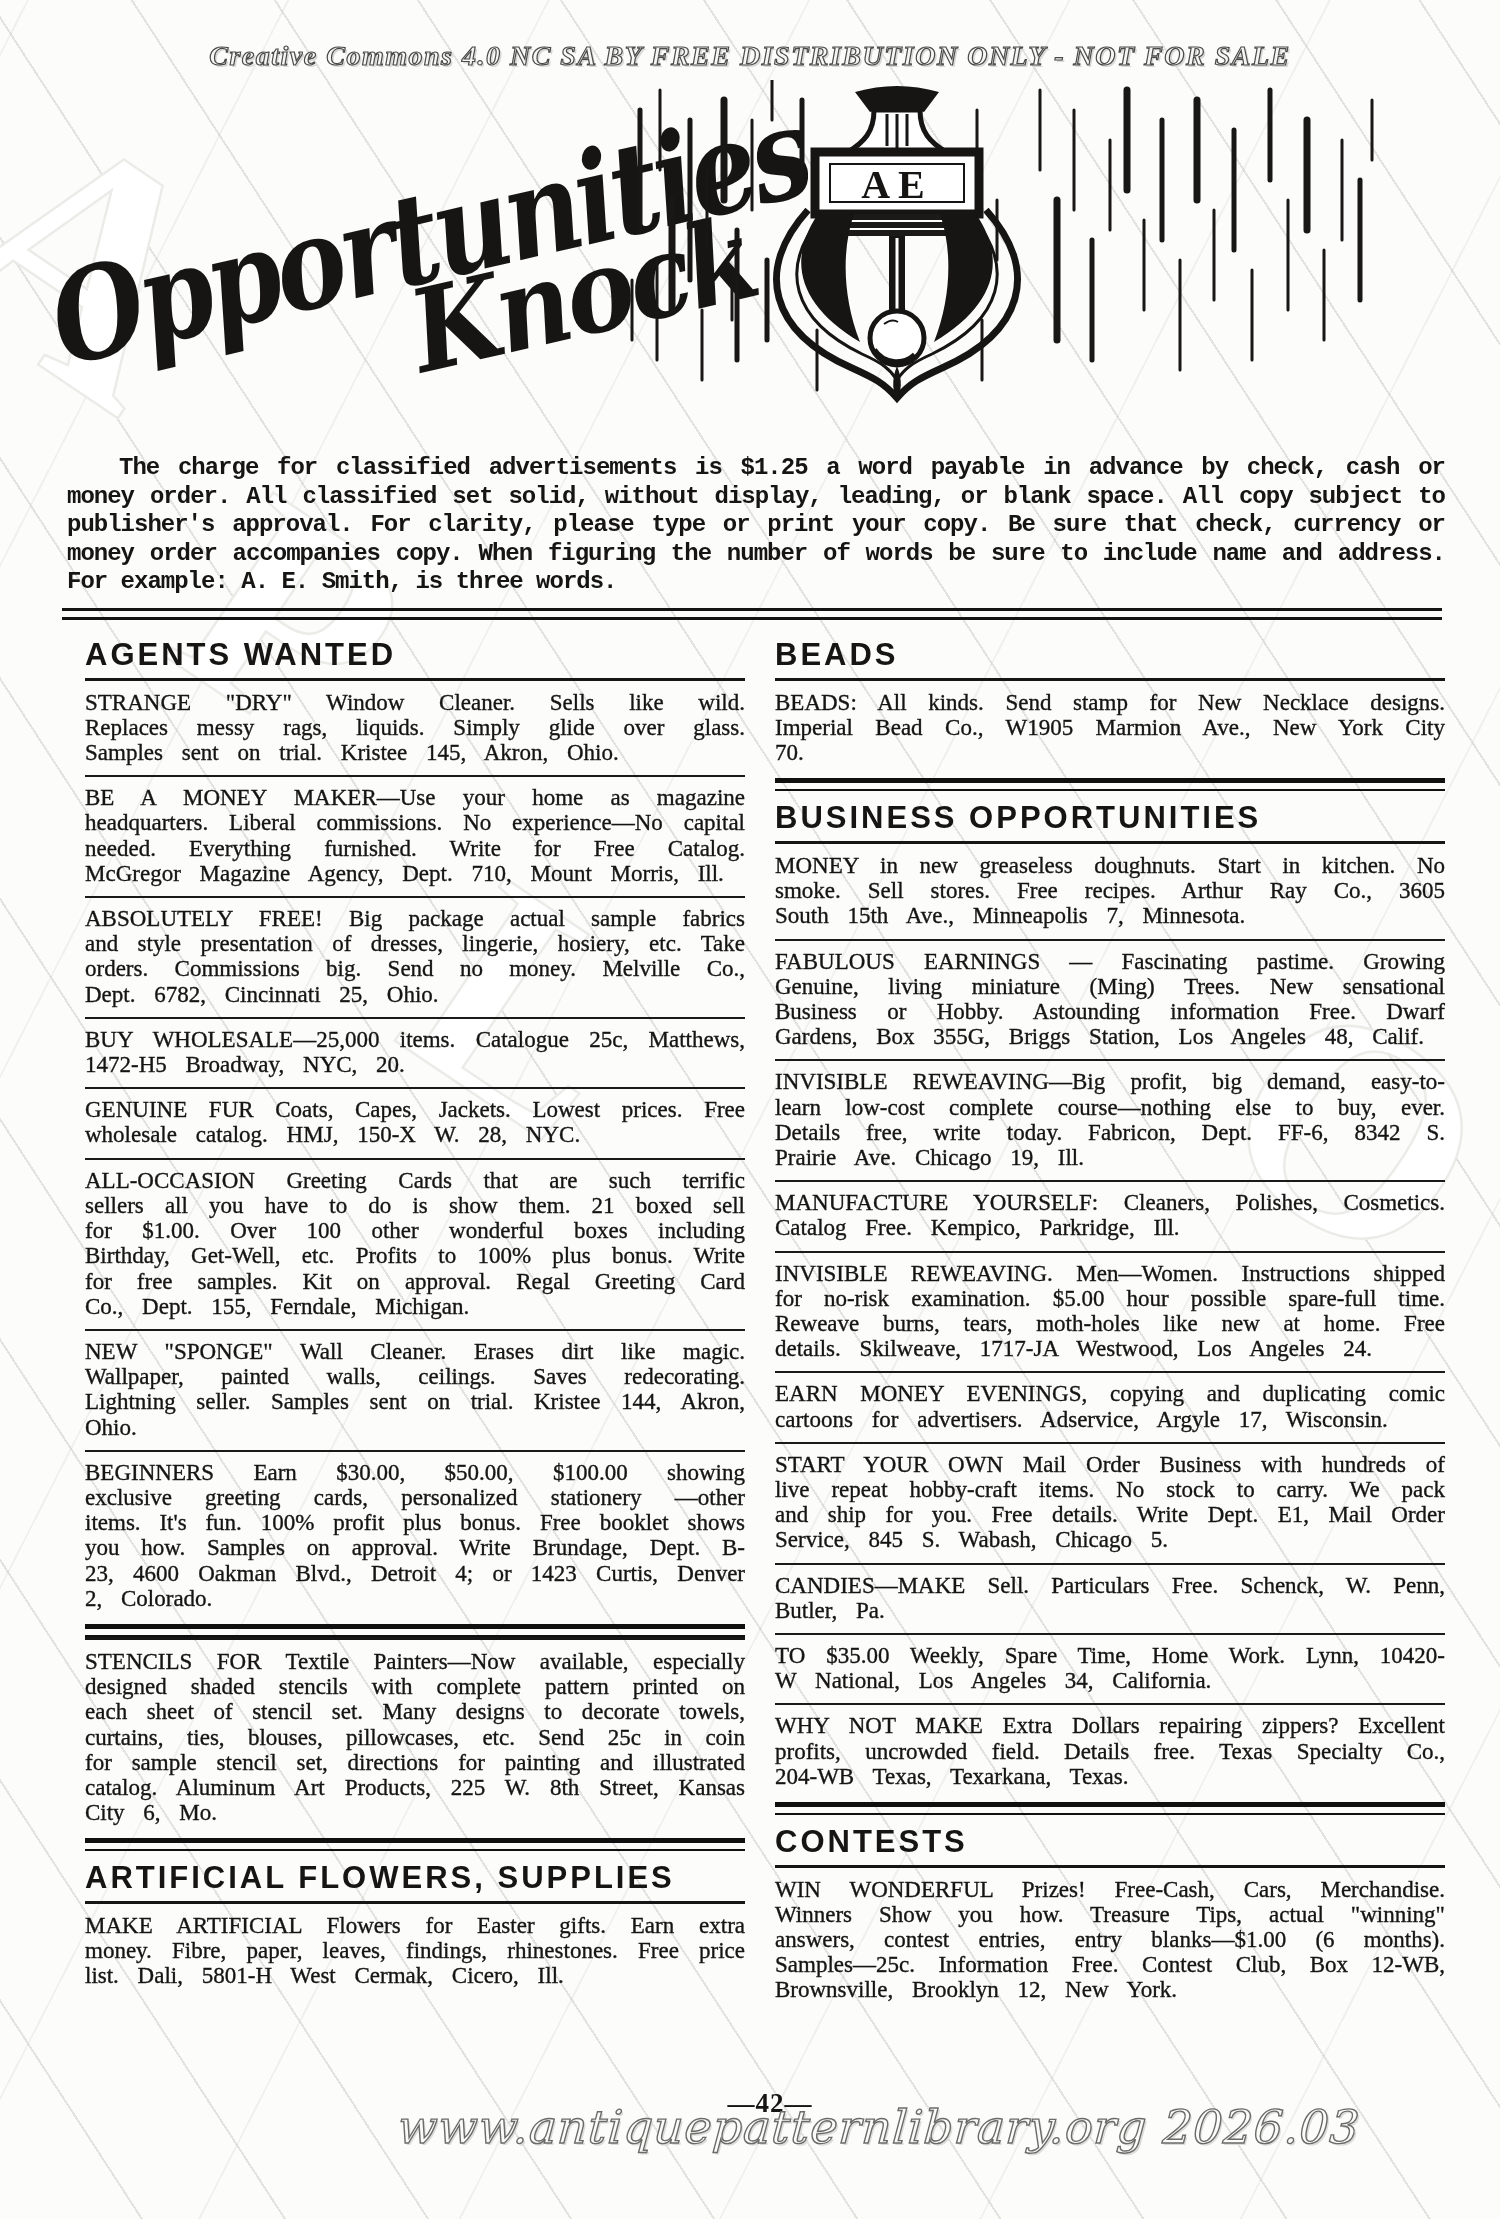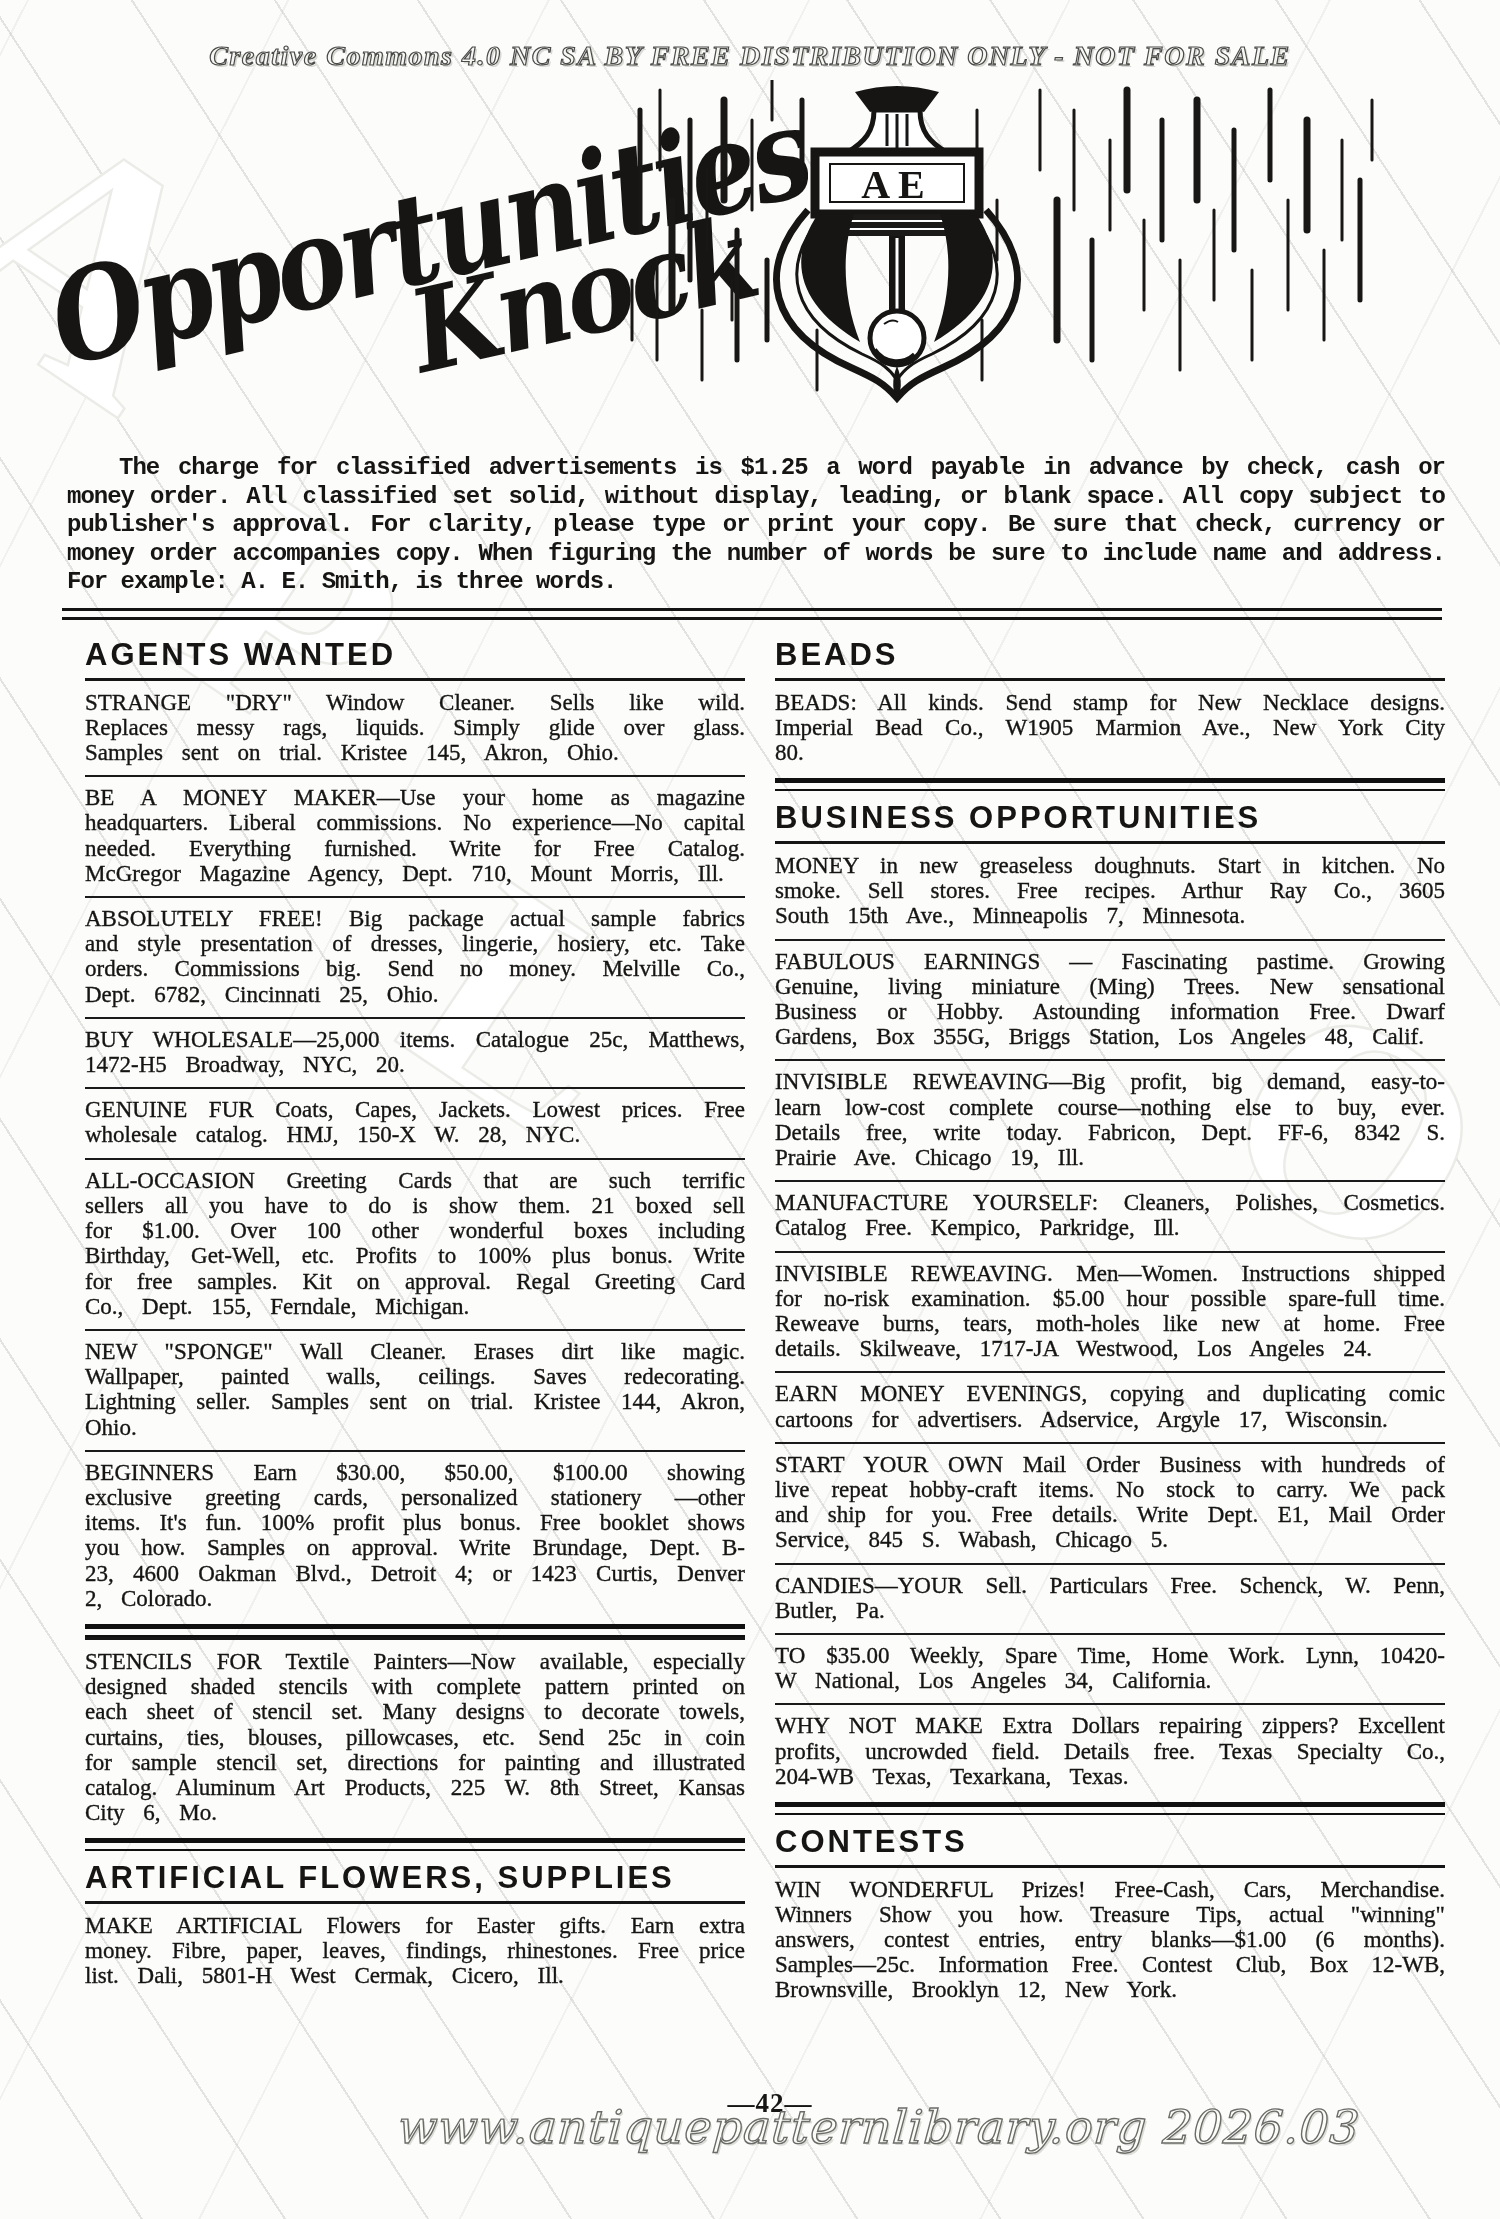--- a/index.html
+++ b/index.html
@@ -159,32 +159,32 @@
         <div class="heading-rule"></div>
         <p class="ad last">STENCILS FOR Textile Painters—Now available, especially designed shaded stencils with complete pattern printed on each sheet of stencil set. Many designs to decorate towels, curtains, ties, blouses, pillowcases, etc. Send 25c in coin for sample stencil set, directions for painting and illustrated catalog. Aluminum Art Products, 225 W. 8th Street, Kansas City 6, Mo.</p>
         <div class="heavy-rule"></div>
         <div class="section-heading">ARTIFICIAL FLOWERS, SUPPLIES</div>
         <div class="heading-rule"></div>
         <p class="ad last">MAKE ARTIFICIAL Flowers for Easter gifts. Earn extra money. Fibre, paper, leaves, findings, rhinestones. Free price list. Dali, 5801-H West Cermak, Cicero, Ill.</p>
       </div>
     <div class="col right">
         <div class="section-heading">BEADS</div>
         <div class="heading-rule"></div>
-        <p class="ad last">BEADS: All kinds. Send stamp for New Necklace designs. Imperial Bead Co., W1905 Marmion Ave., New York City 80.</p>
+        <p class="ad last">BEADS: All kinds. Send stamp for New Necklace designs. Imperial Bead Co., W1905 Marmion Ave., New York City 70.</p>
         <div class="heavy-rule"></div>
         <div class="section-heading">BUSINESS OPPORTUNITIES</div>
         <div class="heading-rule"></div>
         <p class="ad">MONEY in new greaseless doughnuts. Start in kitchen. No smoke. Sell stores. Free recipes. Arthur Ray Co., 3605 South 15th Ave., Minneapolis 7, Minnesota.</p>
         <p class="ad">FABULOUS EARNINGS — Fascinating pastime. Growing Genuine, living miniature (Ming) Trees. New sensational Business or Hobby. Astounding information Free. Dwarf Gardens, Box 355G, Briggs Station, Los Angeles 48, Calif.</p>
         <p class="ad">INVISIBLE REWEAVING—Big profit, big demand, easy-to-learn low-cost complete course—nothing else to buy, ever. Details free, write today. Fabricon, Dept. FF-6, 8342 S. Prairie Ave. Chicago 19, Ill.</p>
         <p class="ad">MANUFACTURE YOURSELF: Cleaners, Polishes, Cosmetics. Catalog Free. Kempico, Parkridge, Ill.</p>
         <p class="ad">INVISIBLE REWEAVING. Men—Women. Instructions shipped for no-risk examination. $5.00 hour possible spare-full time. Reweave burns, tears, moth-holes like new at home. Free details. Skilweave, 1717-JA Westwood, Los Angeles 24.</p>
         <p class="ad">EARN MONEY EVENINGS, copying and duplicating comic cartoons for advertisers. Adservice, Argyle 17, Wisconsin.</p>
         <p class="ad">START YOUR OWN Mail Order Business with hundreds of live repeat hobby-craft items. No stock to carry. We pack and ship for you. Free details. Write Dept. E1, Mail Order Service, 845 S. Wabash, Chicago 5.</p>
-        <p class="ad">CANDIES—YOUR Sell. Particulars Free. Schenck, W. Penn, Butler, Pa.</p>
+        <p class="ad">CANDIES—MAKE Sell. Particulars Free. Schenck, W. Penn, Butler, Pa.</p>
         <p class="ad">TO $35.00 Weekly, Spare Time, Home Work. Lynn, 10420-W National, Los Angeles 34, California.</p>
         <p class="ad last">WHY NOT MAKE Extra Dollars repairing zippers? Excellent profits, uncrowded field. Details free. Texas Specialty Co., 204-WB Texas, Texarkana, Texas.</p>
         <div class="heavy-rule"></div>
         <div class="section-heading">CONTESTS</div>
         <div class="heading-rule"></div>
         <p class="ad last">WIN WONDERFUL Prizes! Free-Cash, Cars, Merchandise. Winners Show you how. Treasure Tips, actual "winning" answers, contest entries, entry blanks—$1.00 (6 months). Samples—25c. Information Free. Contest Club, Box 12-WB, Brownsville, Brooklyn 12, New York.</p>
       </div>
   </div>
 
   <div class="page-number">—42—</div>

